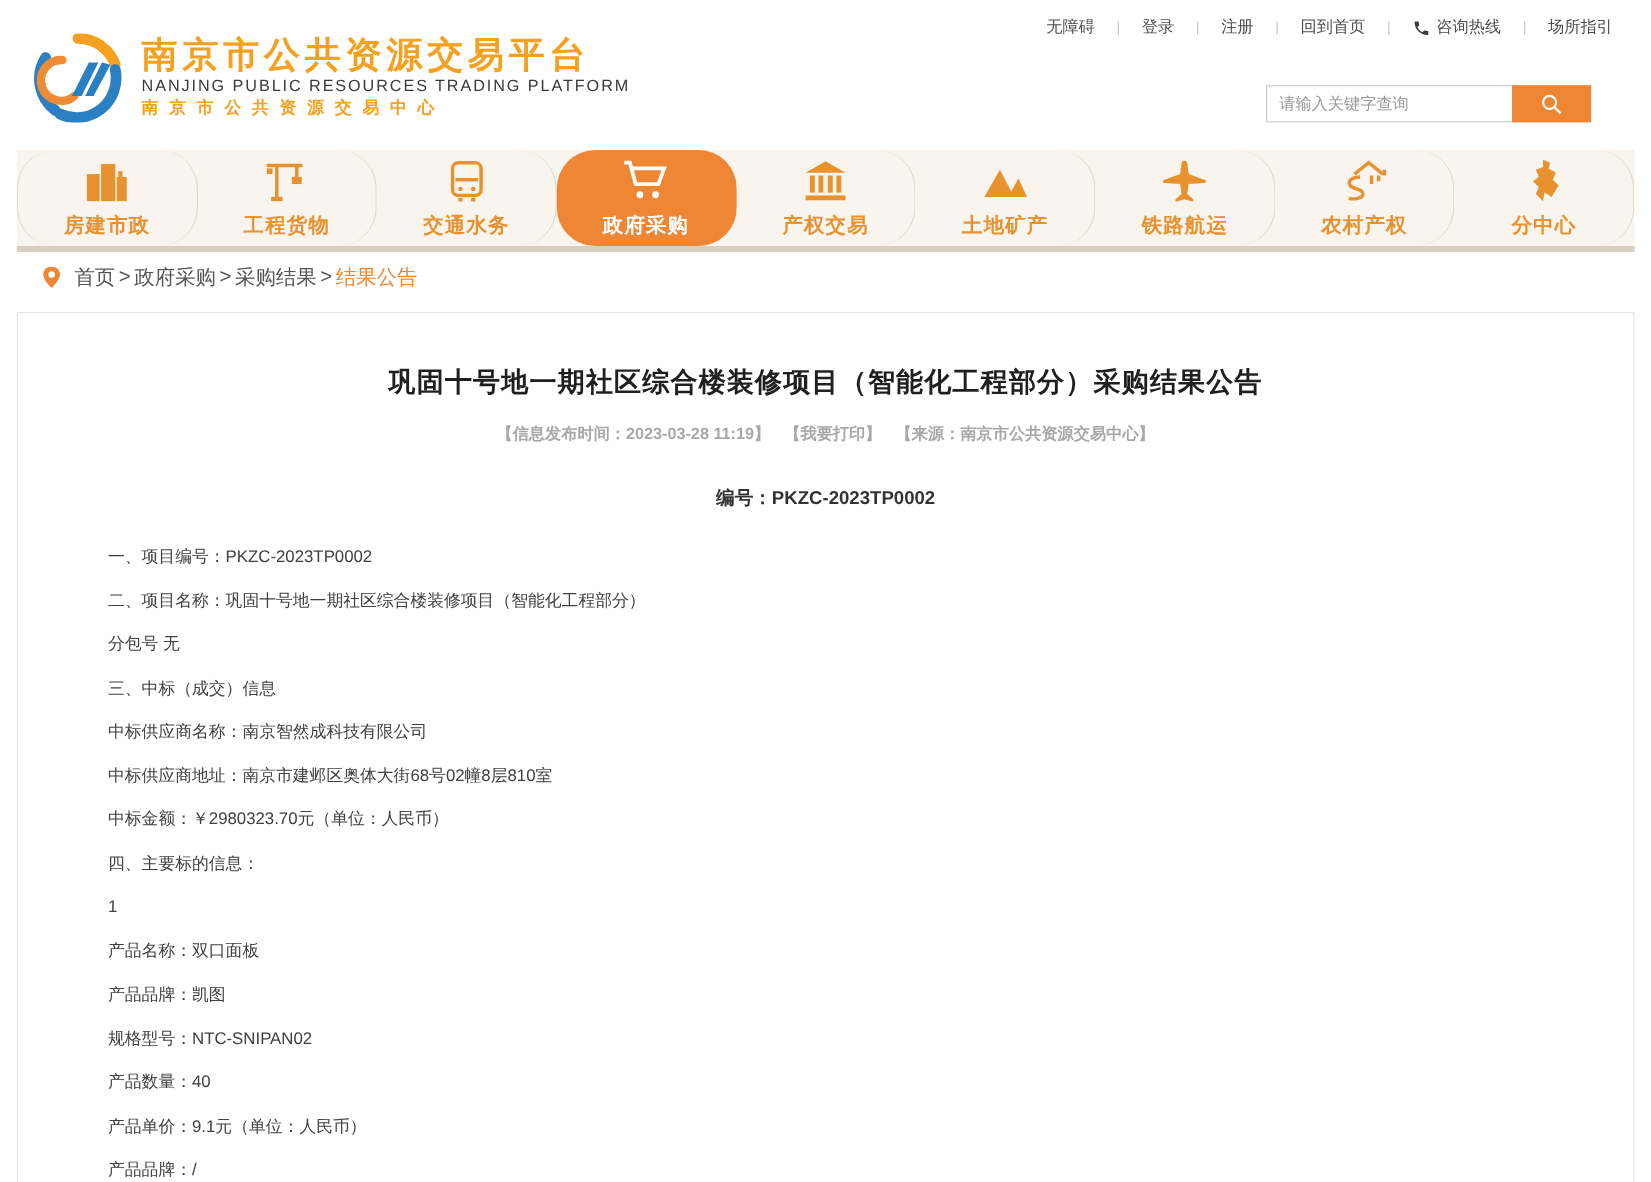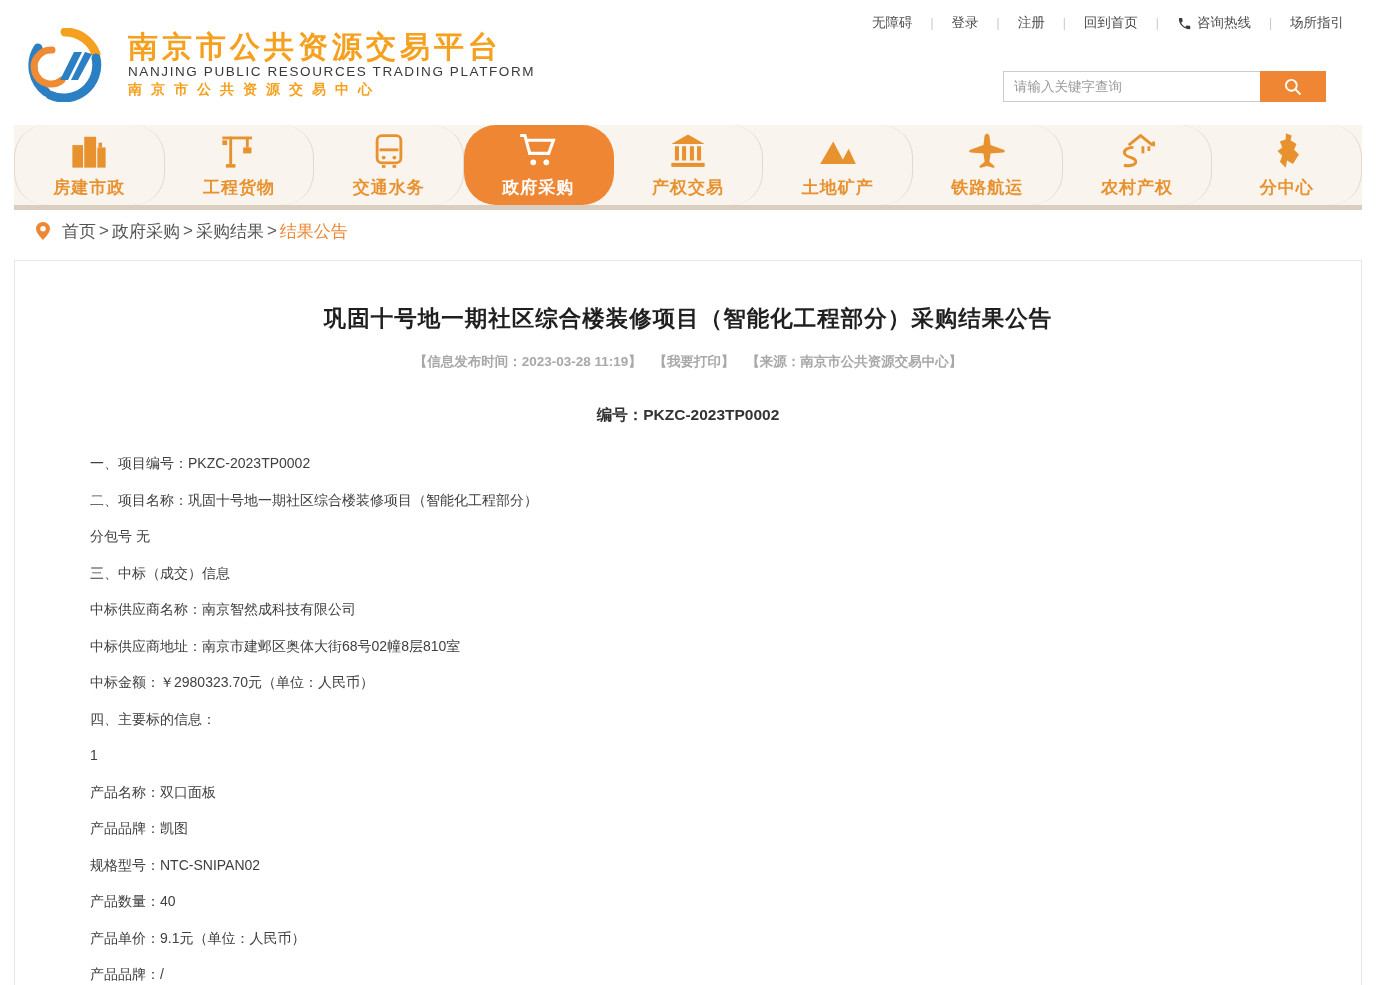--- a/index.html
+++ b/index.html
@@ -20,30 +20,30 @@
     font-family:"Liberation Sans","DejaVu Sans",sans-serif;color:var(--text-dark);}
 
   
   .header{position:relative;height:125px;background:#fff;}
   .topbar{position:absolute;top:14px;right:28px;display:flex;align-items:center;
     font-size:13.5px;color:var(--link-gray);}
   .topbar .tlink{display:flex;align-items:center;gap:5px;padding:0 4px;cursor:pointer;}
   .topbar .sep{color:#c8c8c8;margin:0 14px;font-size:12px;}
   .phone-ic{width:15px;height:15px;fill:#3b3b3b;}
 
-  .logo{position:absolute;left:28px;top:28px;display:flex;align-items:center;gap:26px;}
+  .logo{position:absolute;left:28px;top:28px;display:flex;align-items:center;gap:16px;}
   .logo-mark{width:74px;height:74px;}
   .logo-text .cn-main{font-size:30px;font-weight:bold;color:var(--logo-orange);
     letter-spacing:4px;line-height:1.05;}
   .logo-text .en{font-size:13.5px;color:#3a3a3a;letter-spacing:1.6px;margin-top:2px;}
   .logo-text .cn-sub{font-size:14px;font-weight:bold;color:var(--logo-orange);
     letter-spacing:9px;margin-top:2px;}
 
   .search{position:absolute;right:50px;top:71px;display:flex;}
-  .search input{width:257px;height:31px;border:1px solid #ccc;border-right:none;
+  .search input{width:205px;height:31px;border:1px solid #ccc;border-right:none;
     padding:0 10px;font-size:13.5px;color:#4d7c0f;outline:none;}
   .search input::placeholder{color:#9a9a9a;}
   .search button{width:66px;height:31px;background:var(--accent);border:none;cursor:pointer;
     display:flex;align-items:center;justify-content:center;}
   .search button svg{width:20px;height:20px;stroke:#fff;fill:none;stroke-width:2.2;}
 
   
   .nav{display:flex;margin:0 14px;height:85px;background:var(--nav-bg);
     border-bottom:5px solid var(--nav-bottom);}
   .nav-item{flex:1;display:flex;flex-direction:column;align-items:center;justify-content:center;

